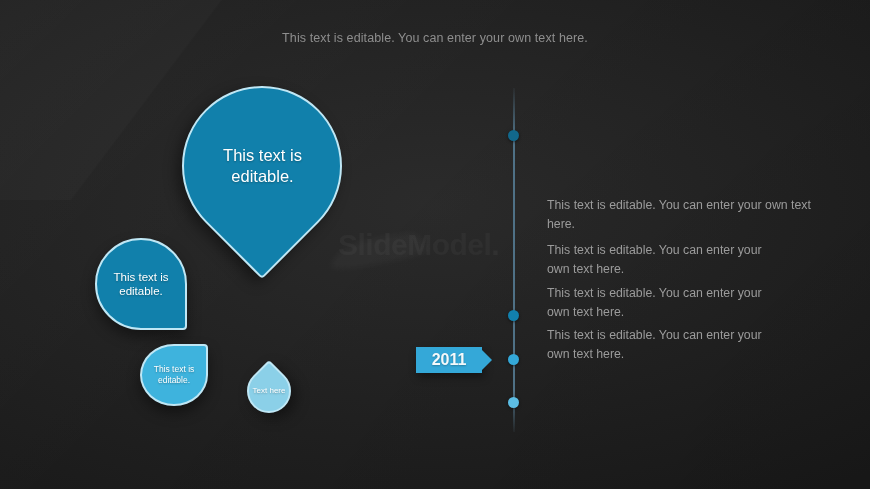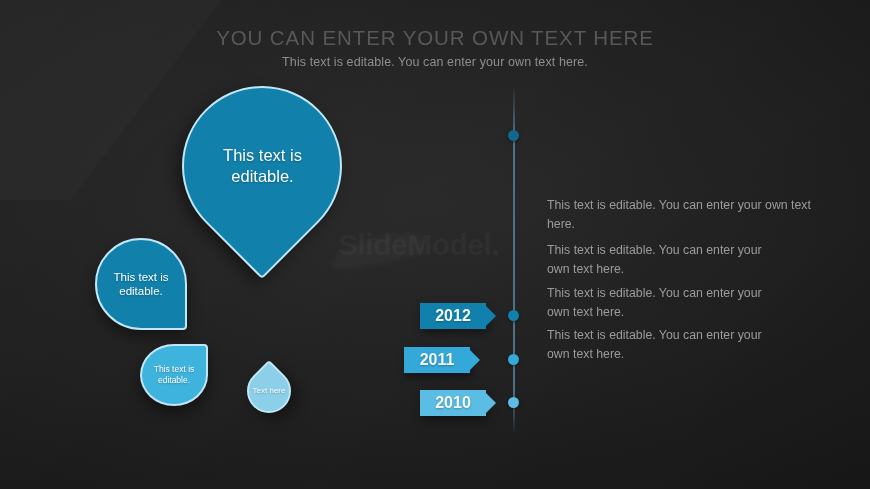--- a/index.html
+++ b/index.html
@@ -227,21 +227,20 @@
     color: #9b9b9b;
   }
   .para.narrow { width: 222px; }
 </style>
 </head>
 <body>
 
 <div id="slide">
 
   <div class="header">
-    <div class="header-title">YOU CAN ENTER YOUR OWN TEXT HERE</div>
     <div class="header-sub">This text is editable. You can enter your own text here.</div>
   </div>
 
   <div class="wm-swoosh"></div>
   <div class="watermark">
     <span>SlideModel</span><span class="dot">.</span>
   </div>
 
   <div class="pin" id="pin-1">
     <span class="pin-label">This text is editable.</span>
@@ -260,33 +259,25 @@
   </div>
 
   <div class="timeline-axis"></div>
 
   <div class="tl-dot" style="top:130px;  background:#12688c;"></div>
   <div class="tl-dot" style="top:310px;  background:#1280ad;"></div>
   <div class="tl-dot" style="top:354px;  background:#34a8d8;"></div>
   <div class="tl-dot" style="top:397px;  background:#5cbde4;"></div>
 
 
-  <div class="year-tag" style="left:420px; top:303px; background:#1280ad;">
-    <span class="yr">2012</span>
-    <span class="notch" style="border-left:10px solid #1280ad;"></span>
-  </div>
-
-  <div class="year-tag" style="left:404px; top:347px; background:#34a8d8;text-align:right;">
+
+  <div class="year-tag" style="left:416px; top:347px; background:#34a8d8;text-align:right;">
     <span class="yr">2011</span>
     <span class="notch" style="border-left:10px solid #34a8d8;"></span>
   </div>
 
-  <div class="year-tag" style="left:420px; top:390px; background:#5cbde4;">
-    <span class="yr">2010</span>
-    <span class="notch" style="border-left:10px solid #5cbde4;"></span>
-  </div>
 
   <div class="para" style="top:196px;">This text is editable. You can enter your own text here.</div>
   <div class="para narrow" style="top:241px;">This text is editable. You can enter your own text here.</div>
   <div class="para narrow" style="top:284px;">This text is editable. You can enter your own text here.</div>
   <div class="para narrow" style="top:326px;">This text is editable. You can enter your own text here.</div>
 
 </div>
 
 </body></html>

